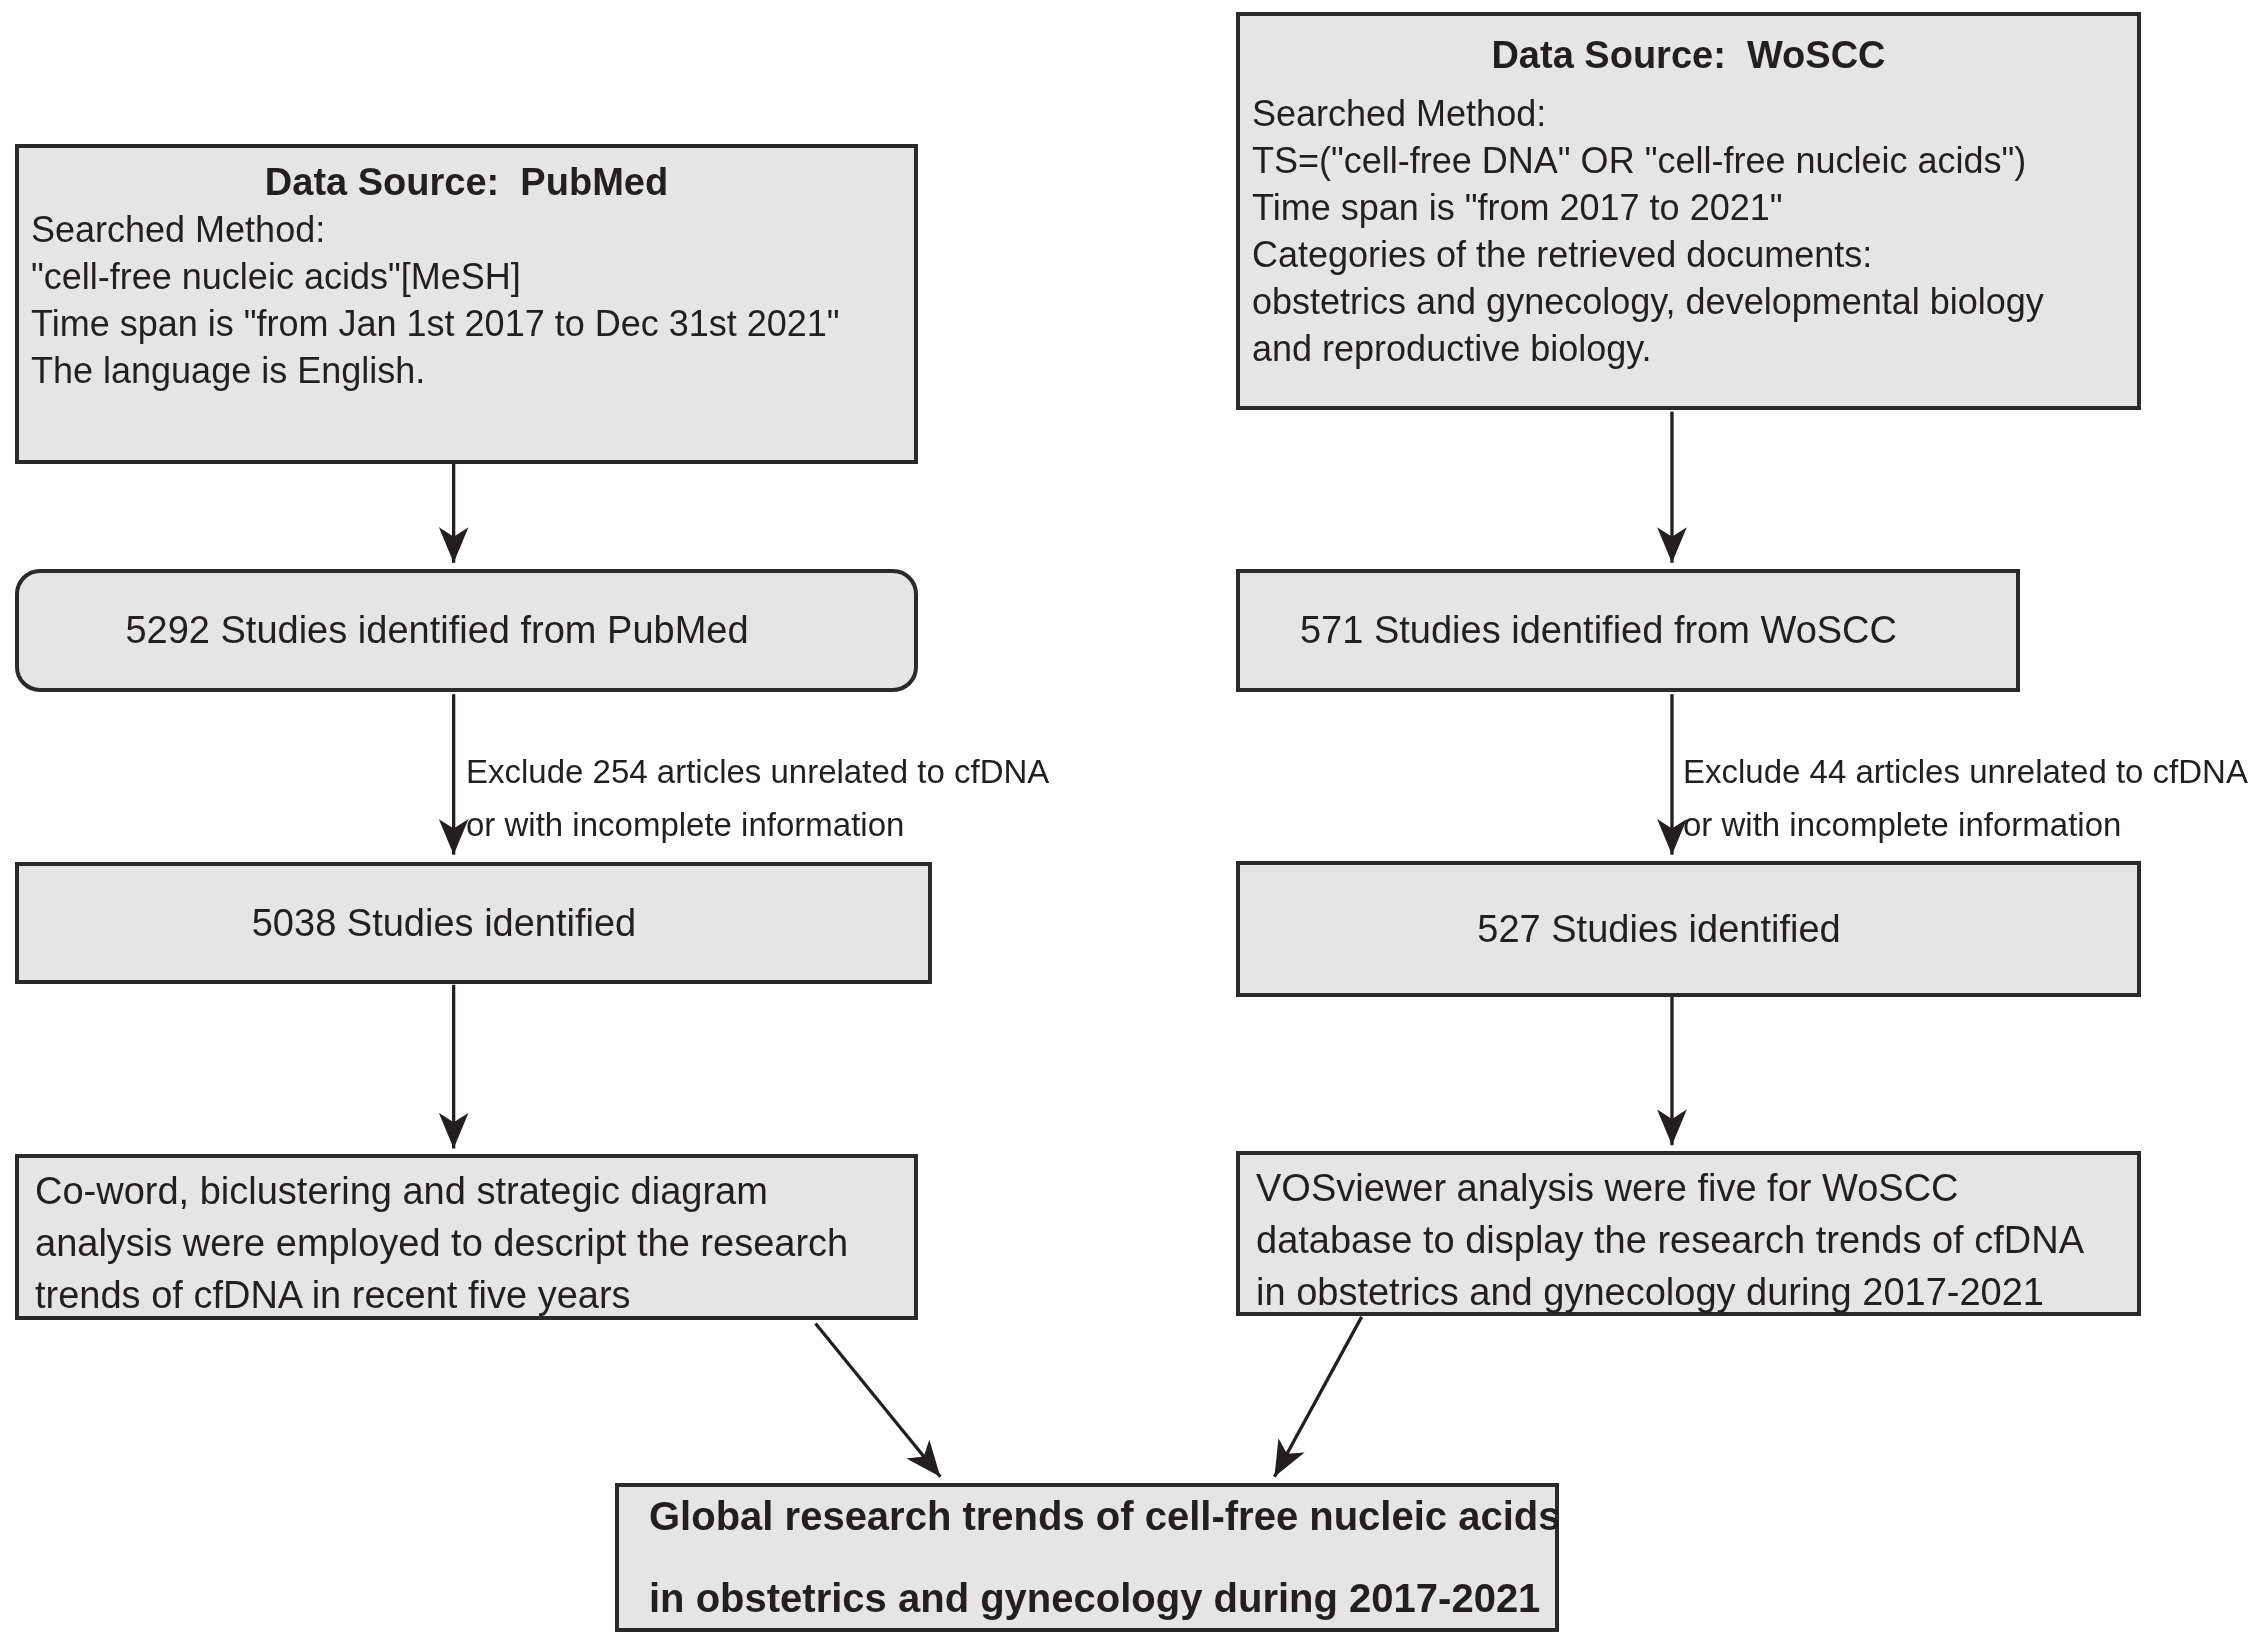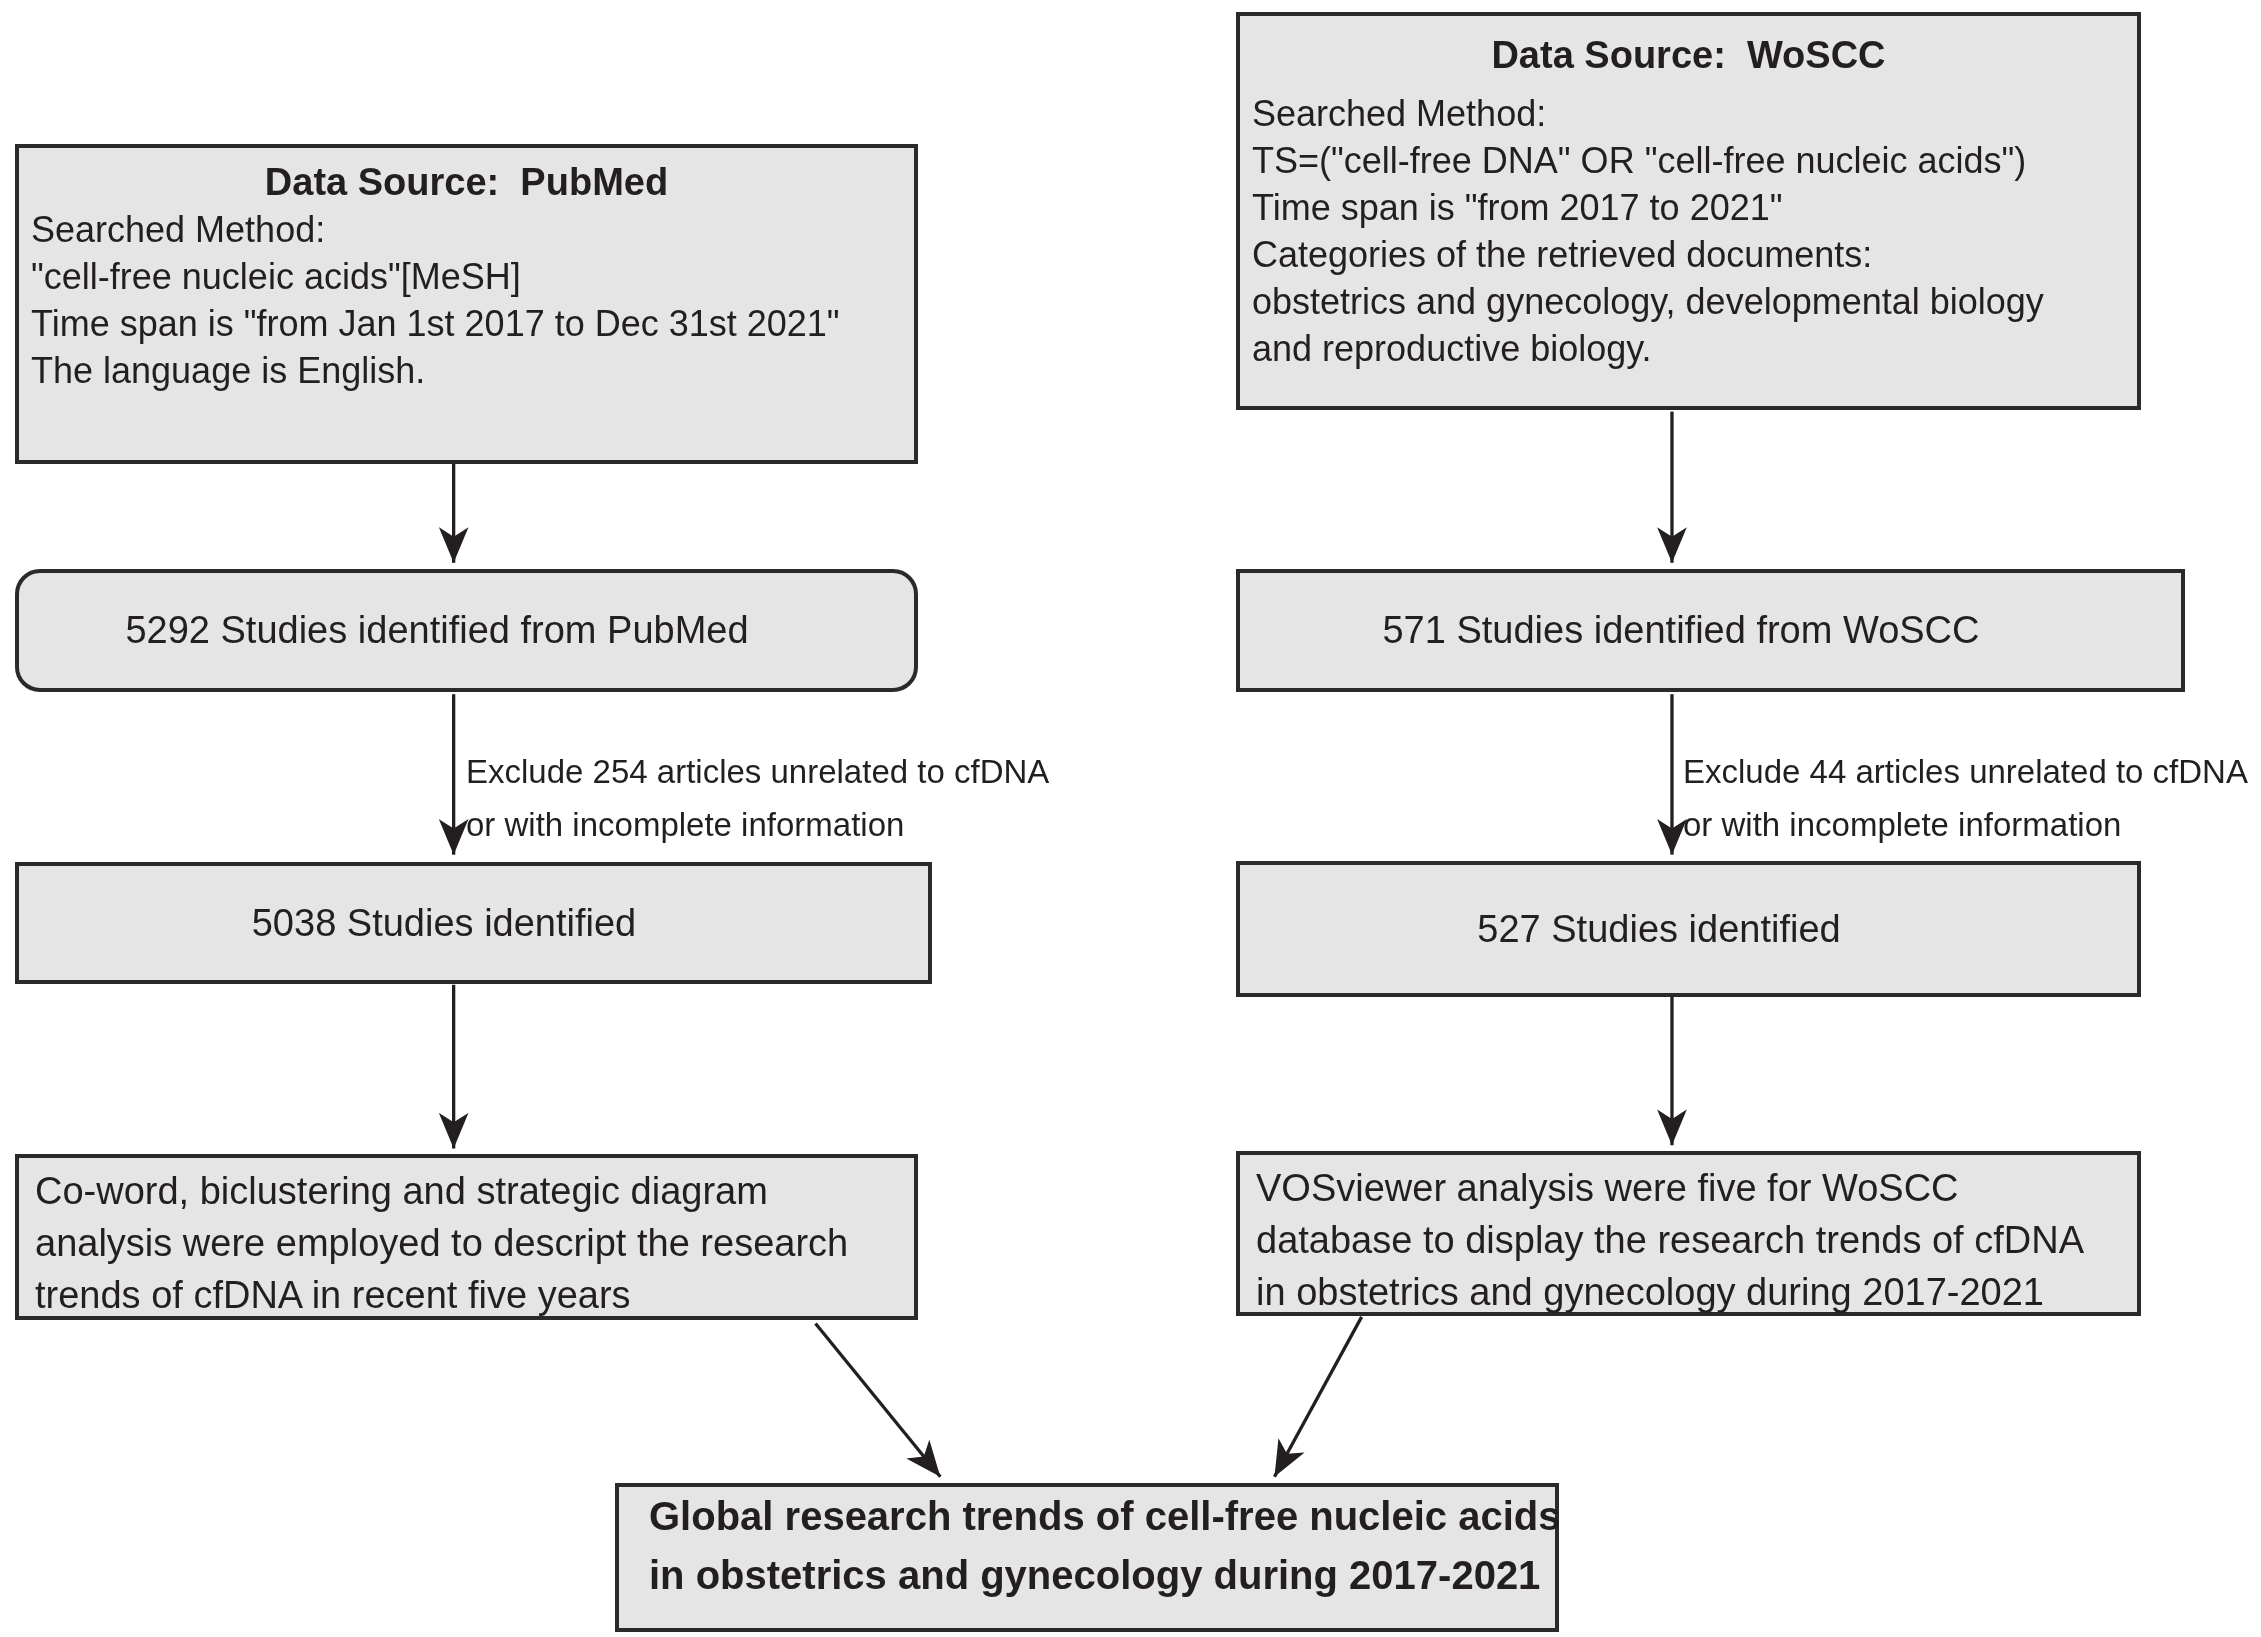--- a/index.html
+++ b/index.html
@@ -25,30 +25,30 @@
   }
   .src-lines .tline{font-size:36px;line-height:47px;white-space:nowrap;}
   #b-pm-src{left:15px;top:144px;width:903px;height:320px;padding:10.6px 12px 0 12px;}
   #b-ws-src{left:1236px;top:12px;width:905px;height:398px;padding:16px 12px 0 12px;}
   #b-ws-src .src-title{margin-bottom:10.6px;}
   .single{
     display:flex;align-items:center;justify-content:center;
     font-size:38px;padding-right:59px;
   }
   #b-pm-idf{left:15px;top:569px;width:903px;height:123px;border-radius:25px;}
-  #b-ws-idf{left:1236px;top:569px;width:949px;height:123px;}
+  #b-ws-idf{left:1236px;top:569px;width:784px;height:123px;}
   #b-pm-scr{left:15px;top:825px;width:917px;height:122px;margin-top:37px;}
   #b-ws-scr{left:1236px;top:861px;width:905px;height:136px;text-align:right;}
   .analysis{padding:6.6px 13.2px 0 16px;}
   .analysis .tline{font-size:38px;line-height:52px;white-space:nowrap;}
   #b-pm-ana{left:15px;top:1154px;width:903px;height:166px;}
   #b-ws-ana{left:1236px;top:1151px;width:905px;height:165px;}
   .final{
     left:615px;top:1483px;width:944px;height:149px;
-    display:flex;flex-direction:column;justify-content:flex-start;
+    display:flex;flex-direction:column;justify-content:space-between;
     padding-left:30px;font-weight:bold;
   }
   .final .tline{font-size:40px;line-height:59px;white-space:nowrap;}
   .note{position:absolute;}
   .note .tline{font-size:33px;line-height:53px;white-space:nowrap;}
   #note-pm{left:466px;top:745px;}
   #note-ws{left:1683px;top:745px;}
   .b{font-weight:normal;}
 </style>
 </head>

